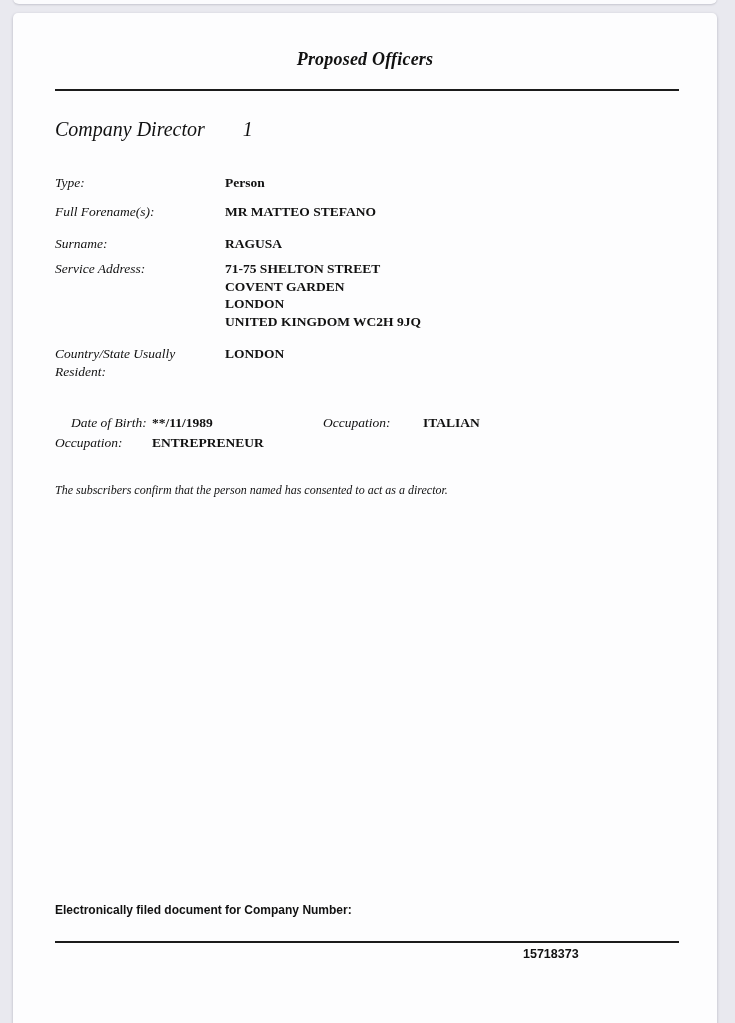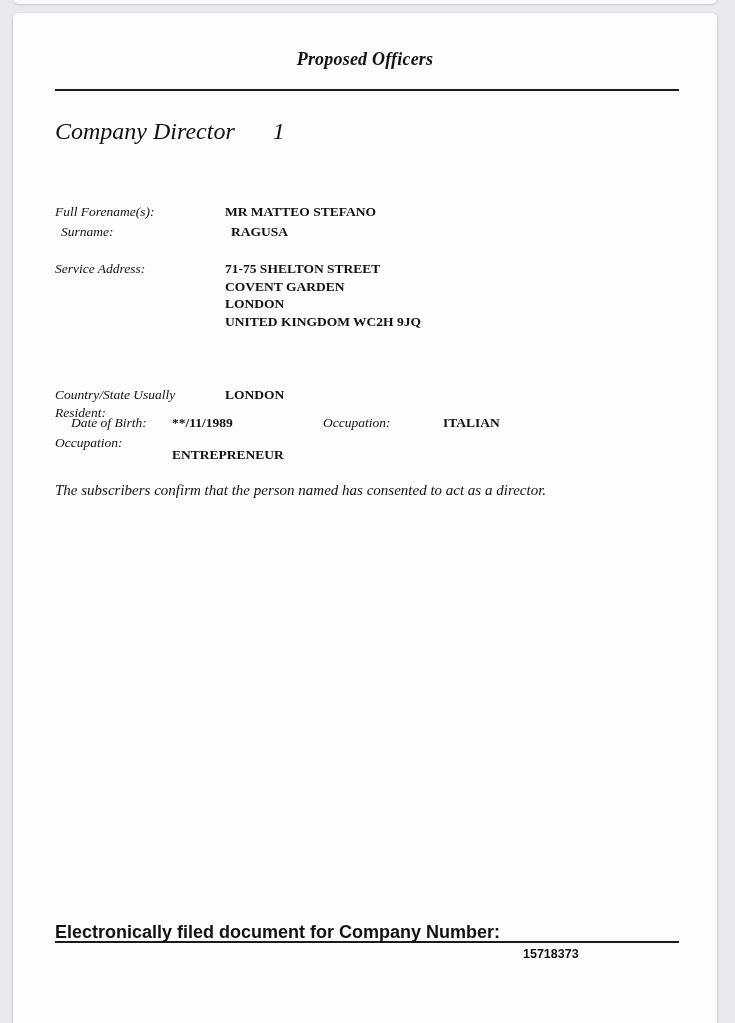--- a/index.html
+++ b/index.html
@@ -30,47 +30,47 @@
     letter-spacing:.2px;
   }
   .rule{
     position:absolute;left:42px;width:624px;height:0;
     border-top:2px solid #1c1c1c;
   }
   .rule-header{top:76px;}
   .rule-footer{top:928px;}
   .section-row{
     position:absolute;top:105px;left:42px;
-    font-size:24px;font-style:italic;
+    font-size:20px;font-style:italic;
   }
   .section-number{margin-left:38px;}
   .field-row{
     position:absolute;left:42px;display:flex;
     font-size:13.5px;line-height:17.5px;
   }
   .field-label{
     width:170px;flex:0 0 170px;
     font-style:italic;
   }
   .field-value{font-weight:bold;white-space:pre-line;}
   .row-type{top:161px;}
   .row-forename{top:190px;align-items:center;}
-  .row-surname{top:210px;margin-left:6px;}
+  .row-surname{top:222px;}
   .row-service{top:247px;}
-  .row-country{top:332px;margin-top:41px;}
+  .row-country{top:332px;}
   .inline-label{position:absolute;font-size:13.5px;font-style:italic;line-height:17px;}
-  .inline-value{position:absolute;font-size:13.5px;font-weight:bold;line-height:17px;margin-left:20px;}
+  .inline-value{position:absolute;font-size:13.5px;font-weight:bold;line-height:17px;}
   .consent{
     position:absolute;top:468px;left:42px;width:620px;
-    font-size:15px;font-style:italic;line-height:18px;
+    font-size:12px;font-style:italic;line-height:18px;
   }
   .footer-label{
-    position:absolute;top:909px;left:42px;
+    position:absolute;top:890px;left:42px;
     font-family:"Liberation Sans", sans-serif;
-    font-size:18px;font-weight:bold;
+    font-size:12px;font-weight:bold;
   }
   .footer-number{
     position:absolute;top:934px;left:510px;
     font-family:"Liberation Sans", sans-serif;
     font-size:12.5px;font-weight:bold;
   }
 </style>
 </head>
 <body>
 
@@ -81,20 +81,24 @@
   <div class="page">
 
     <div class="doc-title">Proposed Officers</div>
 
     <div class="rule rule-header"></div>
 
     <div class="section-row">
       <span>Company Director</span><span class="section-number">1</span>
     </div>
 
+    <div class="field-row row-type">
+      <div class="field-label">Type:</div>
+      <div class="field-value">Person</div>
+    </div>
 
     <div class="field-row row-forename">
       <div class="field-label">Full Forename(s):</div>
       <div class="field-value">MR MATTEO STEFANO</div>
     </div>
 
     <div class="field-row row-surname">
       <div class="field-label">Surname:</div>
       <div class="field-value">RAGUSA</div>
     </div>
@@ -111,21 +115,21 @@
       <div class="field-label">Country/State Usually Resident:</div>
       <div class="field-value">LONDON</div>
     </div>
 
     <span class="inline-label" style="top:401px;left:58px">Date of Birth:</span>
     <span class="inline-value" style="top:401px;left:139px">**/11/1989</span>
     <span class="inline-label" style="top:401px;left:310px">Occupation:</span>
     <span class="inline-value" style="top:401px;left:410px">ITALIAN</span>
 
     <span class="inline-label" style="top:421px;left:42px">Occupation:</span>
-    <span class="inline-value" style="top:433px;left:139px">ENTREPRENEUR</span>
+    <span class="inline-value" style="top:421px;left:139px">ENTREPRENEUR</span>
 
     <div class="consent">The subscribers confirm that the person named has consented to act as a director.</div>
 
     <div class="rule rule-footer"></div>
     <div class="footer-label">Electronically filed document for Company Number:</div>
     <div class="footer-number">15718373</div>
 
   </div>
 </div>
 

